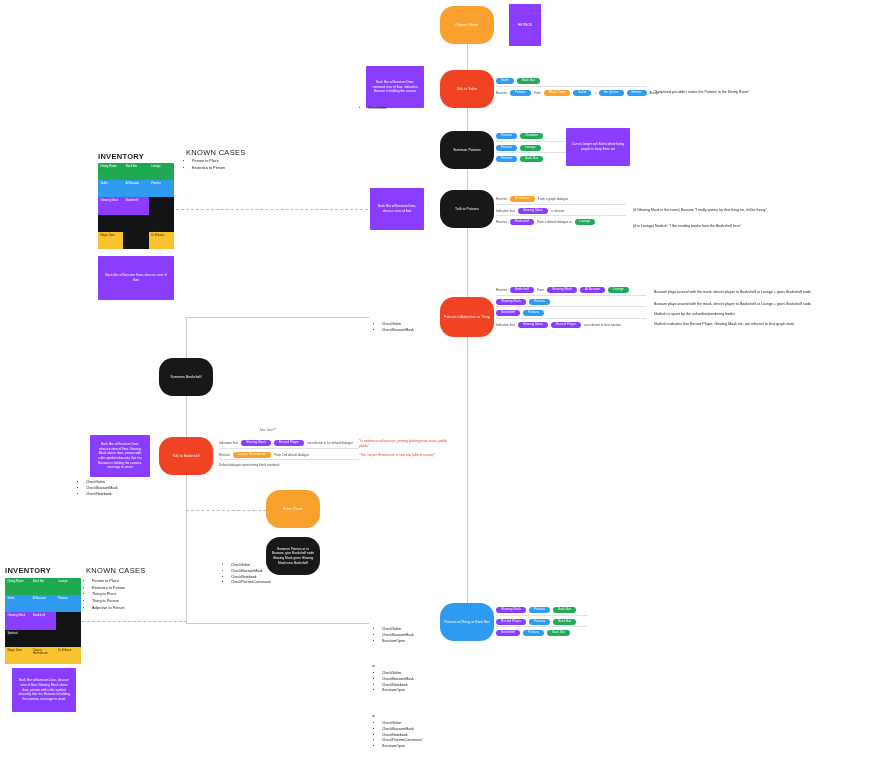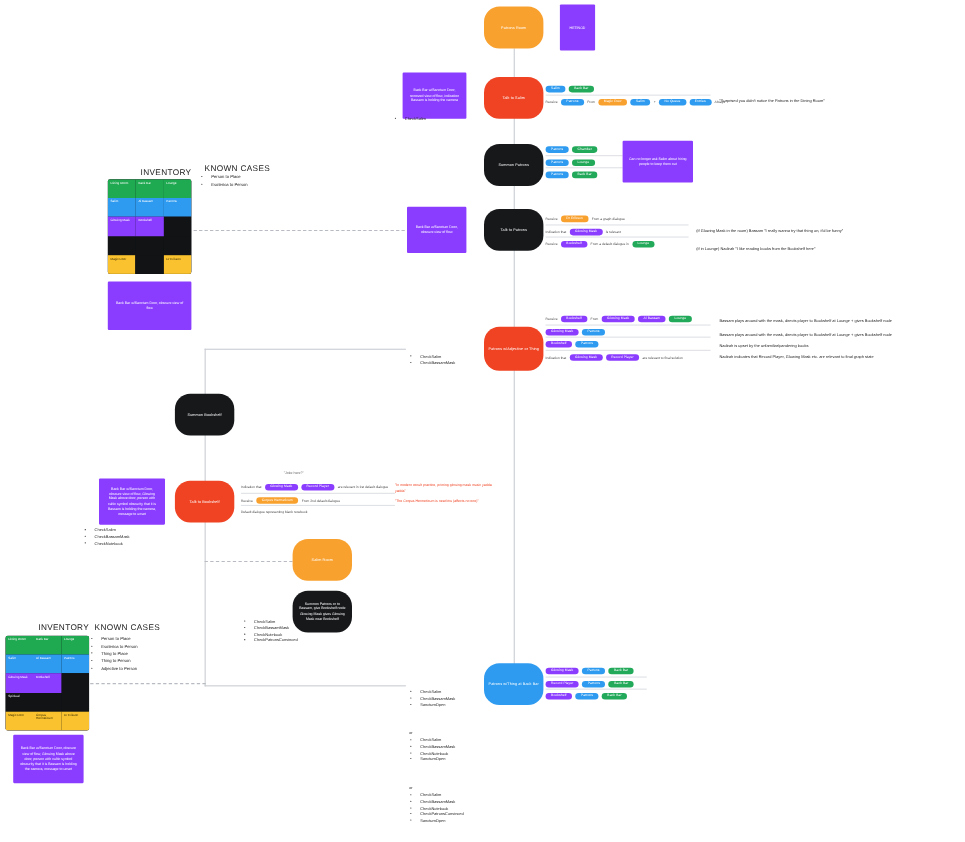--- a/index.html
+++ b/index.html
@@ -37,21 +37,21 @@
   
   .annot{font-size:3.6px;color:#1b1b1b;line-height:1.5;white-space:nowrap;}
 
   
   .blist{font-size:3.6px;line-height:1.62;color:#1b1b1b;}
   .blist li{margin:0;padding:0;}
   .blist ul{margin:0;padding-left:6px;list-style:disc;}
   .orlabel{font-size:3.4px;color:#1b1b1b;margin:3px 0 3px 0;}
 
   
-  .invtitle{font-size:7.5px;letter-spacing:.3px;color:#1b1b1b;text-align:right;font-weight:normal;}
+  .invtitle{font-size:7.5px;letter-spacing:.3px;color:#1b1b1b;text-align:left;font-weight:bold;}
   .kctitle{font-size:7.5px;letter-spacing:.3px;color:#1b1b1b;}
   .kclist{font-size:3.8px;line-height:1.75;color:#1b1b1b;}
   .kclist ul{margin:2px 0 0 0;padding-left:6px;list-style:disc;}
   .grid{display:grid;background:#111315;border-radius:2px;overflow:hidden;}
   .cell{font-size:2.8px;color:#ffffff;padding:2px 2.5px;box-sizing:border-box;line-height:1.25;}
   .c-green{background:#1faa52;}
   .c-blue{background:#2e9bf0;}
   .c-purple{background:#8b3dff;}
   .c-amber{background:#f9c22e;color:#3a2c00;}
   .c-dark{background:#111315;}

